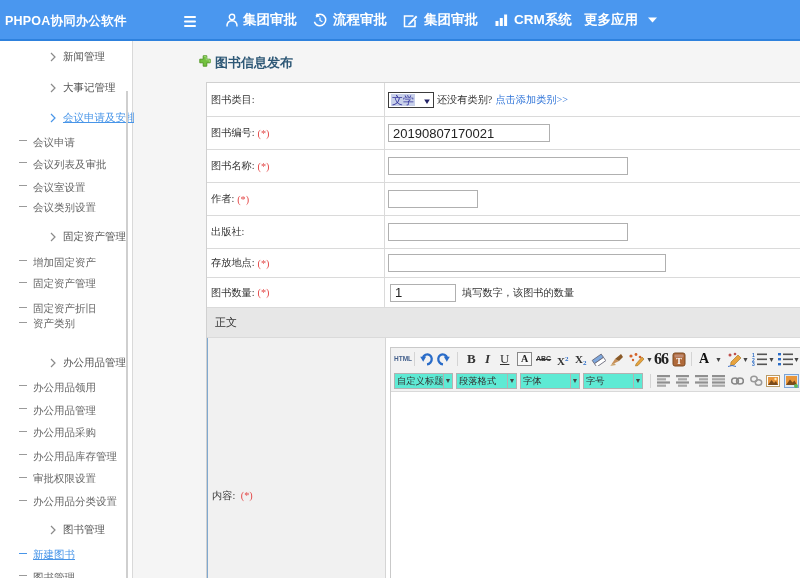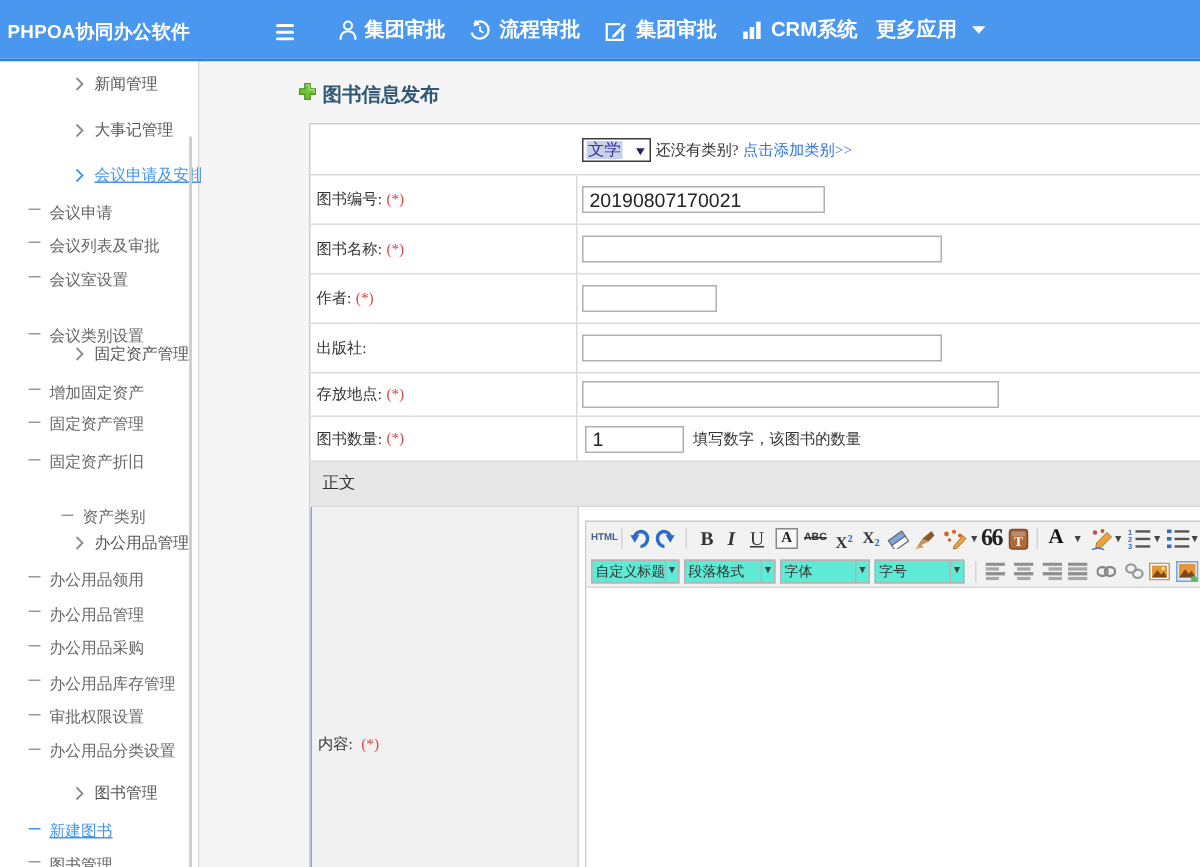--- a/index.html
+++ b/index.html
@@ -109,28 +109,28 @@
           </svg></span>新闻管理</li>
 <li class="top" style="top:35px;"><span class="arr"><svg width="6" height="10" viewBox="0 0 6 10">
             <path d="M1 1 L5 5 L1 9" stroke="#8a8a8a" stroke-width="1.2" fill="none"></path>
           </svg></span>大事记管理</li>
 <li class="top act" style="top:64.5px;"><span class="arr"><svg width="6" height="10" viewBox="0 0 6 10">
             <path d="M1 1 L5 5 L1 9" stroke="#4895e8" stroke-width="1.2" fill="none"></path>
           </svg></span>会议申请及安排</li>
 <li class="sub" style="top:89.5px;"><span class="dash"></span>会议申请</li>
 <li class="sub" style="top:111.5px;"><span class="dash"></span>会议列表及审批</li>
 <li class="sub" style="top:134.5px;"><span class="dash"></span>会议室设置</li>
-<li class="sub" style="top:172px;text-align:right;"><span class="dash"></span>会议类别设置</li>
+<li class="sub" style="top:155px;text-align:right;"><span class="dash"></span>会议类别设置</li>
 <li class="top" style="top:184px;"><span class="arr"><svg width="6" height="10" viewBox="0 0 6 10">
             <path d="M1 1 L5 5 L1 9" stroke="#8a8a8a" stroke-width="1.2" fill="none"></path>
           </svg></span>固定资产管理</li>
 <li class="sub" style="top:209.5px;"><span class="dash"></span>增加固定资产</li>
 <li class="sub" style="top:231px;"><span class="dash"></span>固定资产管理</li>
 <li class="sub" style="top:256px;"><span class="dash"></span>固定资产折旧</li>
-<li class="sub" style="top:293px;padding-left:22px;"><span class="dash"></span>资产类别</li>
+<li class="sub" style="top:271px;"><span class="dash"></span>资产类别</li>
 <li class="top" style="top:309.5px;"><span class="arr"><svg width="6" height="10" viewBox="0 0 6 10">
             <path d="M1 1 L5 5 L1 9" stroke="#8a8a8a" stroke-width="1.2" fill="none"></path>
           </svg></span>办公用品管理</li>
 <li class="sub" style="top:334.5px;"><span class="dash"></span>办公用品领用</li>
 <li class="sub" style="top:357.5px;"><span class="dash"></span>办公用品管理</li>
 <li class="sub" style="top:380px;"><span class="dash"></span>办公用品采购</li>
 <li class="sub" style="top:403.5px;"><span class="dash"></span>办公用品库存管理</li>
 <li class="sub" style="top:426px;"><span class="dash"></span>审批权限设置</li>
 <li class="sub" style="top:449px;"><span class="dash"></span>办公用品分类设置</li>
 <li class="top" style="top:476.5px;"><span class="arr"><svg width="6" height="10" viewBox="0 0 6 10">
@@ -144,20 +144,21 @@
 
 <div id="main">
   <svg id="plus" width="12" height="12" viewBox="0 0 12 12">
       <path d="M4.2 0.8h3.6v3.4h3.4v3.6H7.8v3.4H4.2V7.8H0.8V4.2h3.4z" fill="#72c13e" stroke="#4e941f" stroke-width="0.9"></path>
       <path d="M4.8 1.6h2.4v3.2h3.2v2.4" fill="none" stroke="#a8dd88" stroke-width="0.8"></path>
     </svg>
   <div id="title">图书信息发布</div>
 
   <div id="tbl">
     <div class="row" style="height:34px;">
+      <div class="lbl">图书类目: </div>
       <div class="fld">
           <span id="sel"><span class="v">文学</span><span class="car">▼</span></span>
           <span style="margin-left:3px;">还没有类别?</span>
           <span class="bluelink" style="margin-left:3px;">点击添加类别&gt;&gt;</span>
         </div>
     </div>
     <div class="row" style="height:33px;">
       <div class="lbl">图书编号: <span class="star">(*)</span></div>
       <div class="fld">
           <input class="ip" style="width: 162px;" value="20190807170021">

